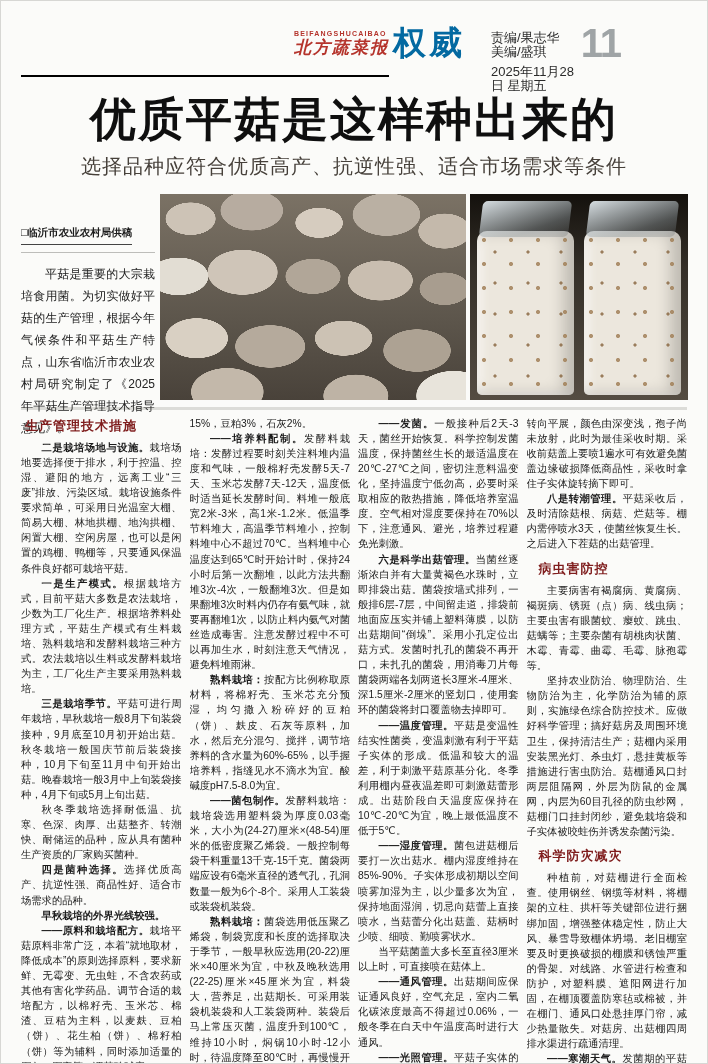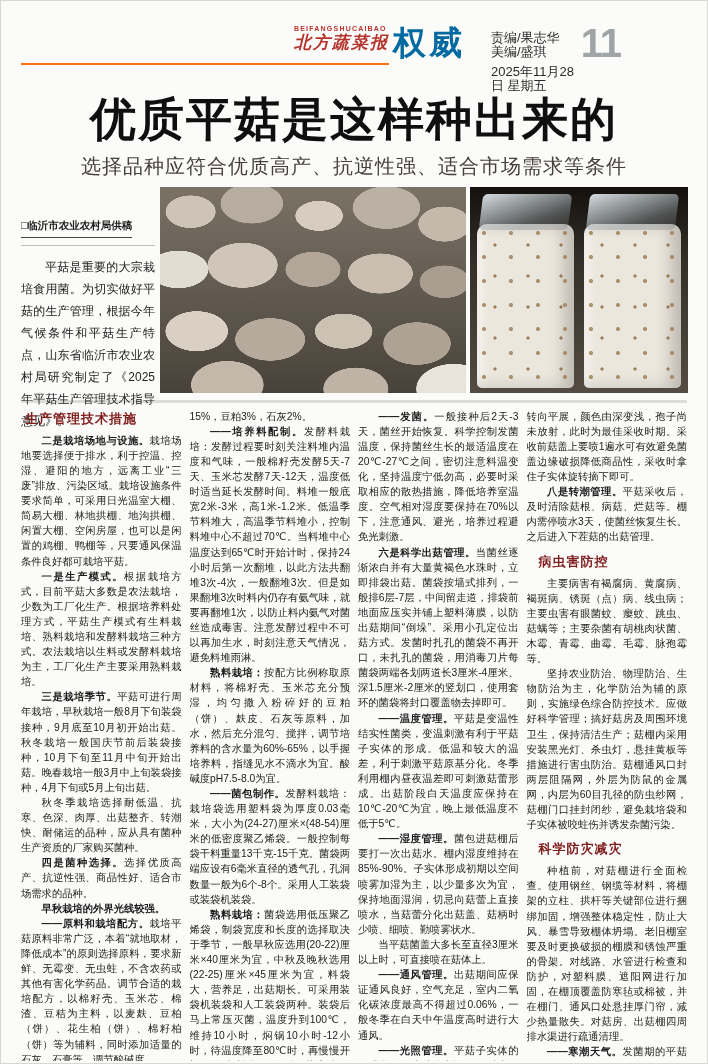--- a/index.html
+++ b/index.html
@@ -4,36 +4,36 @@
 <style>
   html,body{margin:0;padding:0;background:#e9e9e7;}
   .page{
     width:708px;height:1064px;margin:0 auto;background:#fbfbf9;
     box-sizing:border-box;padding:24px 20px 8px;overflow:hidden;position:relative;
     font-family:"Liberation Sans","DejaVu Sans",sans-serif;color:#1c1c1c;
     border:1px solid #d7d7d4;
   }
   
   .masthead{display:flex;align-items:flex-start;height:42px;}
-  .mast-logo-wrap{width:368px;border-bottom:2px solid #f97316;display:flex;justify-content:flex-end;align-items:flex-start;padding-bottom:2px;height:36px;}
+  .mast-logo-wrap{width:368px;border-bottom:2px solid #000000;display:flex;justify-content:flex-end;align-items:center;padding-bottom:14px;height:36px;}
   .logo{text-align:left;line-height:1;}
   .logo-en{font-size:7px;letter-spacing:1.2px;color:#b5342c;font-weight:bold;}
   .logo-cn{font-size:17px;color:#b5342c;font-weight:bold;font-style:italic;letter-spacing:2px;margin-top:2px;}
   .brand-word{font-size:33px;line-height:36px;color:#0369a1;font-weight:bold;letter-spacing:3px;margin-left:4px;}
   .mast-credits{margin-left:26px;flex:1;font-size:13px;color:#2a2a2a;line-height:1.1;}
   .credits-row1{display:flex;align-items:center;margin-top:6px;}
   .credit-rule{flex:1;border-top:1.5px solid #111;margin:0 8px 0 12px;}
   .credits-row2{margin-top:5px;}
   .page-num{font-size:40px;line-height:36px;font-weight:bold;color:#9fa4a6;margin-right:66px;letter-spacing:-1px;}
   
   .headline{margin-top:28px;text-align:center;}
   .headline-title{font-size:46px;font-weight:900;letter-spacing:2px;color:#0f0f0f;line-height:1.08;margin:0;}
   .headline-sub{font-size:20px;color:#46403a;letter-spacing:1px;margin-top:8px;}
   
-  .feature{display:flex;margin-top:7px;height:206px;}
+  .feature{display:flex;margin-top:14px;height:206px;}
   .intro-col{width:134px;flex:none;padding-top:28px;}
   .byline{font-size:10.5px;font-weight:bold;border-bottom:1.5px solid #444;display:inline-block;padding-bottom:4px;}
   .intro-rule{border:none;border-top:1px solid #bdbdba;margin:7px 0 10px;}
   .intro-text{font-size:12px;line-height:22px;text-align:justify;text-indent:2em;margin:0;color:#222;}
   .photo{flex:none;margin-left:5px;overflow:hidden;position:relative;}
   .photo1{width:306px;
     background:
      radial-gradient(ellipse 40px 26px at 10% 12%, #cdc3b6 0 62%, rgba(0,0,0,0) 63%),
      radial-gradient(ellipse 50px 32px at 30% 8%, #b7aca0 0 62%, rgba(0,0,0,0) 63%),
      radial-gradient(ellipse 38px 24px at 52% 14%, #d6ccbf 0 62%, rgba(0,0,0,0) 63%),

